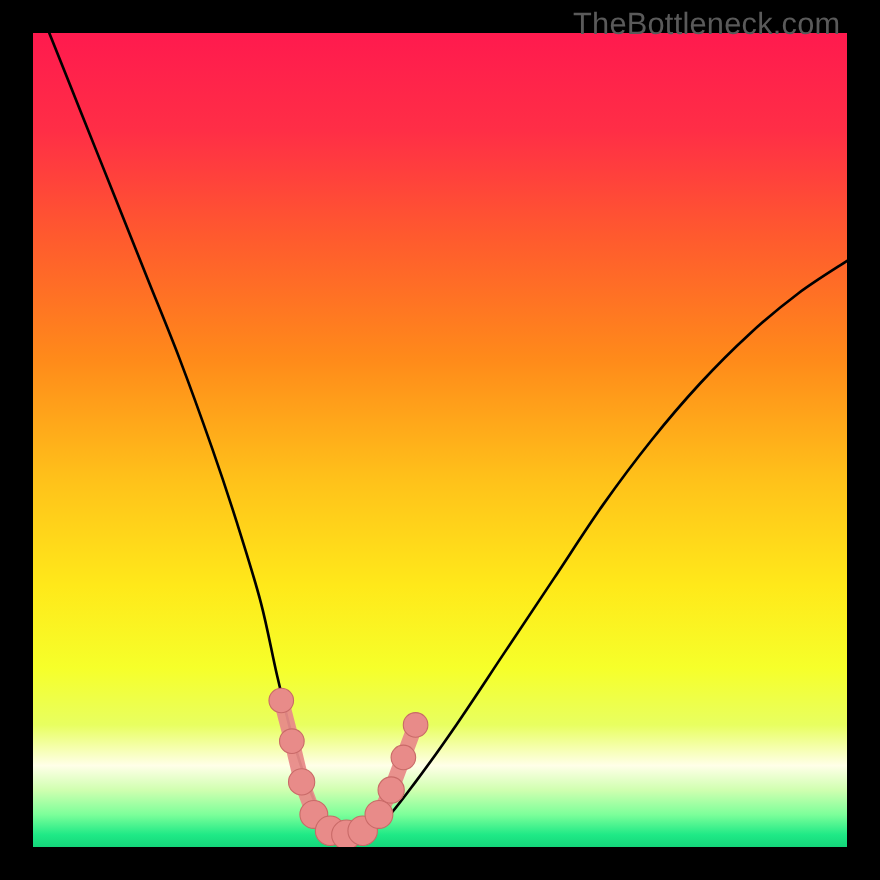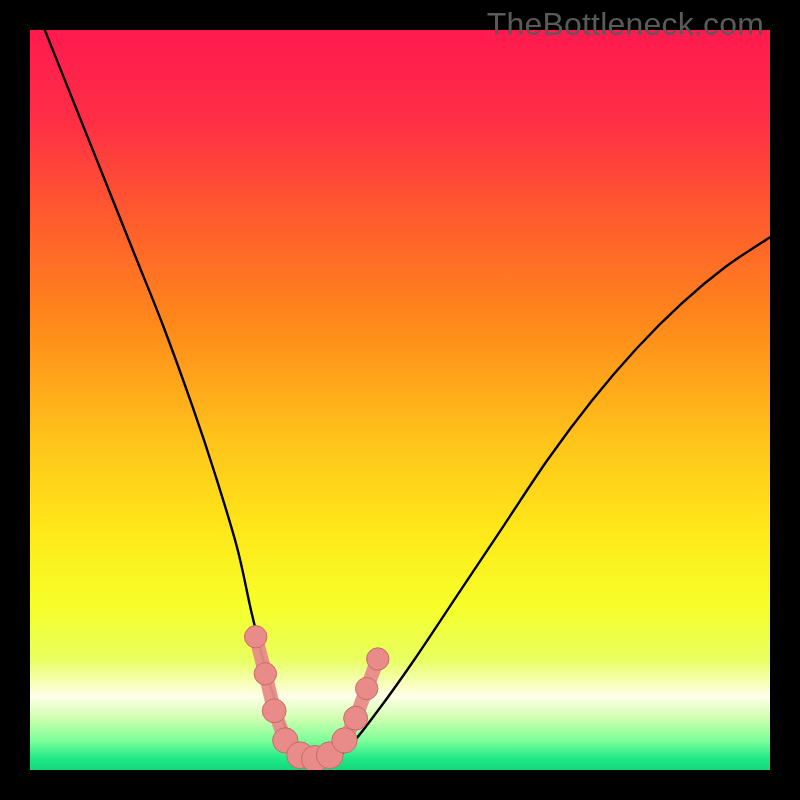--- a/index.html
+++ b/index.html
@@ -29,21 +29,21 @@
     left: 0;
     top: 0;
     width: 100%;
     height: 100%;
   }
   .watermark {
     position: absolute;
     right: 36px;
     top: 6px;
     font-family: Arial, Helvetica, sans-serif;
-    font-size: 32px;
+    font-size: 28px;
     font-weight: 500;
     color: #5a5a5a;
     letter-spacing: 0.2px;
   }
   svg.curve {
     position: absolute;
     left: 0;
     top: 0;
     width: 100%;
     height: 100%;

